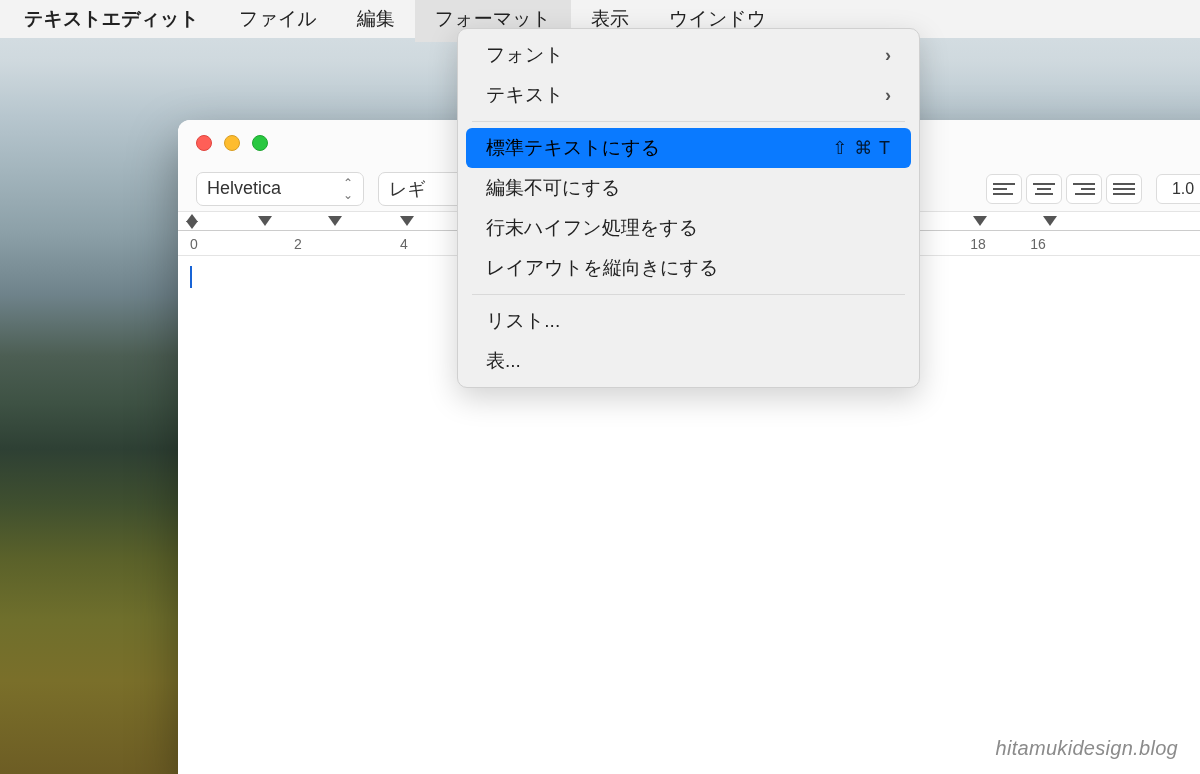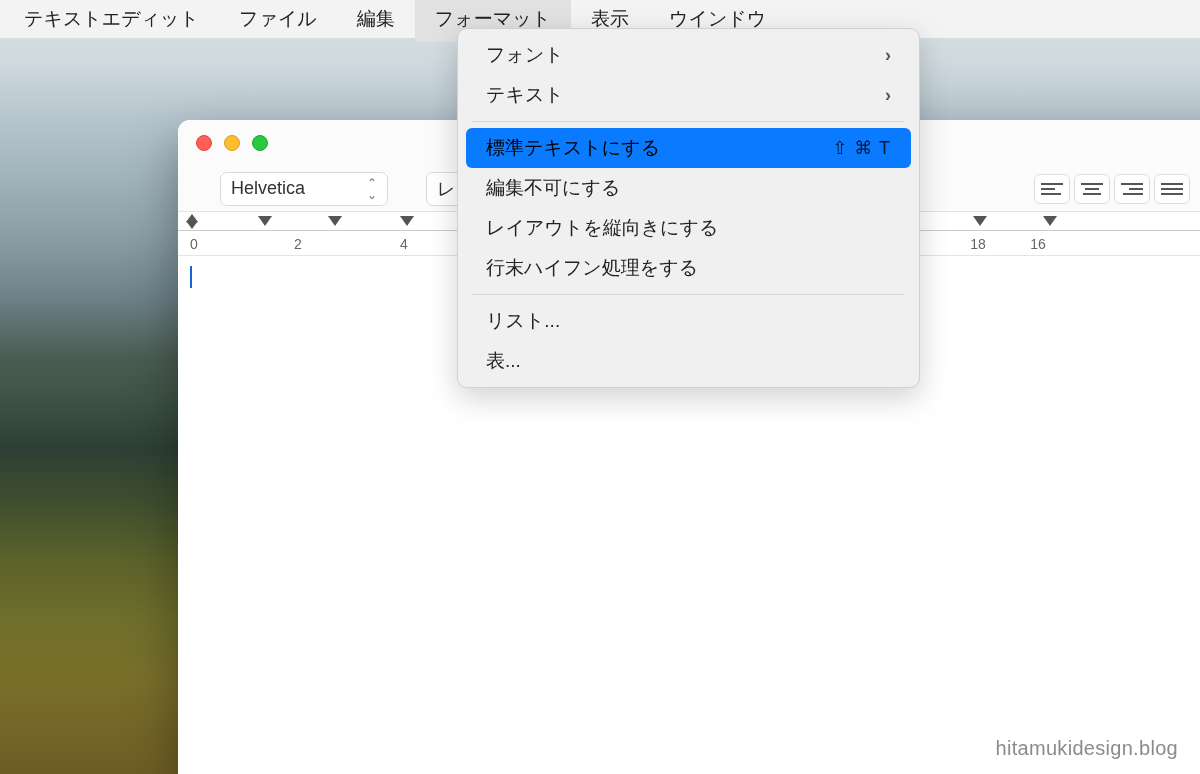--- a/index.html
+++ b/index.html
@@ -11,21 +11,21 @@
       #2e4034 58%, #3f4f2f 65%, #5a612a 72%, #6f6f2c 80%,
       #7a6f2a 88%, #6d5d24 100%);
   }
   
   .menubar {
     position: absolute; top: 0; left: 0; right: 0; height: 38px;
     background: #f3f3f3;
     display: flex; align-items: center; padding: 0 4px;
     font-size: 19px; color: #222;
   }
-  .menubar .app-name { font-weight: 400; padding: 0 20px; }
+  .menubar .app-name { font-weight: 700; padding: 0 20px; }
   .menubar .menu-item { padding: 0 20px; height: 45px; display: flex; align-items: center; cursor: default; }
   .menubar .menu-item.active { background: #e1e1e1; }
 
   
   .dropdown {
     position: absolute; top: 28px; left: 457px; width: 463px;
     background: #f0f0f0; border: 1px solid #d0d0d0; border-radius: 10px;
     box-shadow: 0 10px 30px rgba(0,0,0,0.18);
     padding: 6px 0;
     font-size: 19px; color: #222;
@@ -45,21 +45,21 @@
     overflow: hidden;
   }
   .titlebar { height: 46px; background: #fbfbfb; display: flex; align-items: center; padding: 0 18px; }
   .traffic { display: flex; gap: 12px; }
   .dot { width: 16px; height: 16px; border-radius: 50%; }
   .dot.red { background: #ff5f57; border: 1px solid #e0443e; }
   .dot.yellow { background: #febc2e; border: 1px solid #d89d22; }
   .dot.green { background: #28c840; border: 1px solid #1ea531; }
 
   .toolbar { height: 46px; background: #fbfbfb; border-bottom: 1px solid #e4e4e4; display: flex; align-items: center; padding: 0 18px; gap: 14px; }
-  .select { display: flex; align-items: center; justify-content: space-between; background: #fff; border: 1px solid #d9d9d9; border-radius: 7px; padding: 4px 10px; font-size: 18px; color: #333; margin-left: 24px; }
+  .select { display: flex; align-items: center; justify-content: space-between; background: #fff; border: 1px solid #d9d9d9; border-radius: 7px; padding: 4px 10px; font-size: 18px; color: #333; }
   .select.font { width: 168px; }
   .select.style { width: 90px; }
   .select .caret { color: #777; font-size: 12px; line-height: 1; }
   .toolbar-spacer { flex: 0 0 490px; }
   .align-group { display: flex; gap: 4px; }
   .align-btn { width: 36px; height: 30px; border: 1px solid #dcdcdc; background: #fff; border-radius: 6px; display: flex; flex-direction: column; justify-content: center; align-items: center; gap: 3px; padding: 0 6px;}
   .align-btn span { display:block; height:2px; background:#555; }
   .align-btn.left span:nth-child(1){width:100%} .align-btn.left span:nth-child(2){width:65%;align-self:flex-start} .align-btn.left span:nth-child(3){width:90%;align-self:flex-start}
   .align-btn.center span:nth-child(1){width:100%} .align-btn.center span:nth-child(2){width:60%} .align-btn.center span:nth-child(3){width:85%}
   .align-btn.right span:nth-child(1){width:100%} .align-btn.right span:nth-child(2){width:65%;align-self:flex-end} .align-btn.right span:nth-child(3){width:90%;align-self:flex-end}
@@ -70,21 +70,21 @@
   .ruler .tab-marker { position: absolute; top: 4px; width: 0; height: 0; border-left: 7px solid transparent; border-right: 7px solid transparent; border-top: 10px solid #555; }
   .ruler .indent-marker { position:absolute; top:2px; width:12px; height:14px; }
   .ruler .indent-marker::before{content:"";position:absolute;top:0;left:0;width:0;height:0;border-left:6px solid transparent;border-right:6px solid transparent;border-bottom:8px solid #555;}
   .ruler .indent-marker::after{content:"";position:absolute;top:7px;left:0;width:0;height:0;border-left:6px solid transparent;border-right:6px solid transparent;border-top:8px solid #555;}
   .ruler .tick-line { position:absolute; top:18px; left:0; right:0; height:1px; background:#ccc;}
   .ruler .tick-label { position: absolute; top: 24px; transform: translateX(-50%); }
 
   .page { position: absolute; top: 136px; left: 0; right: 0; bottom: 0; background: #fff; }
   .cursor { position: absolute; top: 146px; left: 12px; width: 2px; height: 22px; background: #1864d6; }
 
-  .watermark { position: absolute; right: 22px; bottom: 14px; color: #8b8b8b; font-size: 20px; letter-spacing: 0.3px; }
+  .watermark { position: absolute; right: 22px; bottom: 14px; color: #8b8b8b; font-size: 20px; letter-spacing: 0.3px; font-style: italic; }
 </style>
 </head>
 <body>
 
 <div class="window">
   <div class="titlebar">
     <div class="traffic">
       <div class="dot red"></div>
       <div class="dot yellow"></div>
       <div class="dot green"></div>
@@ -163,24 +163,24 @@
   </div>
   <div class="dd-sep"></div>
   <div class="dd-item highlight">
     <span>標準テキストにする</span>
     <span class="short">⇧ ⌘ T</span>
   </div>
   <div class="dd-item">
     <span>編集不可にする</span>
   </div>
   <div class="dd-item">
-    <span>レイアウトを縦向きにする</span>
+    <span>行末ハイフン処理をする</span>
   </div>
   <div class="dd-item">
-    <span>行末ハイフン処理をする</span>
+    <span>レイアウトを縦向きにする</span>
   </div>
   <div class="dd-sep"></div>
   <div class="dd-item">
     <span>リスト...</span>
   </div>
   <div class="dd-item">
     <span>表...</span>
   </div>
 </div>
 

